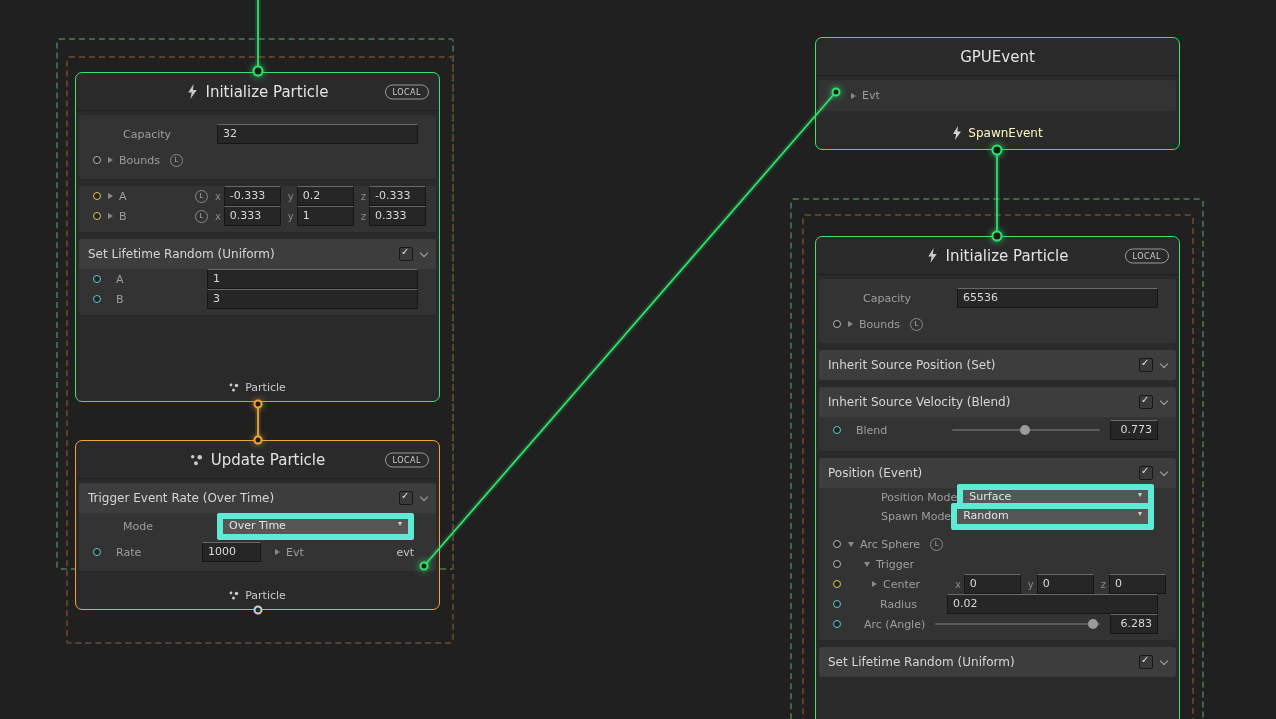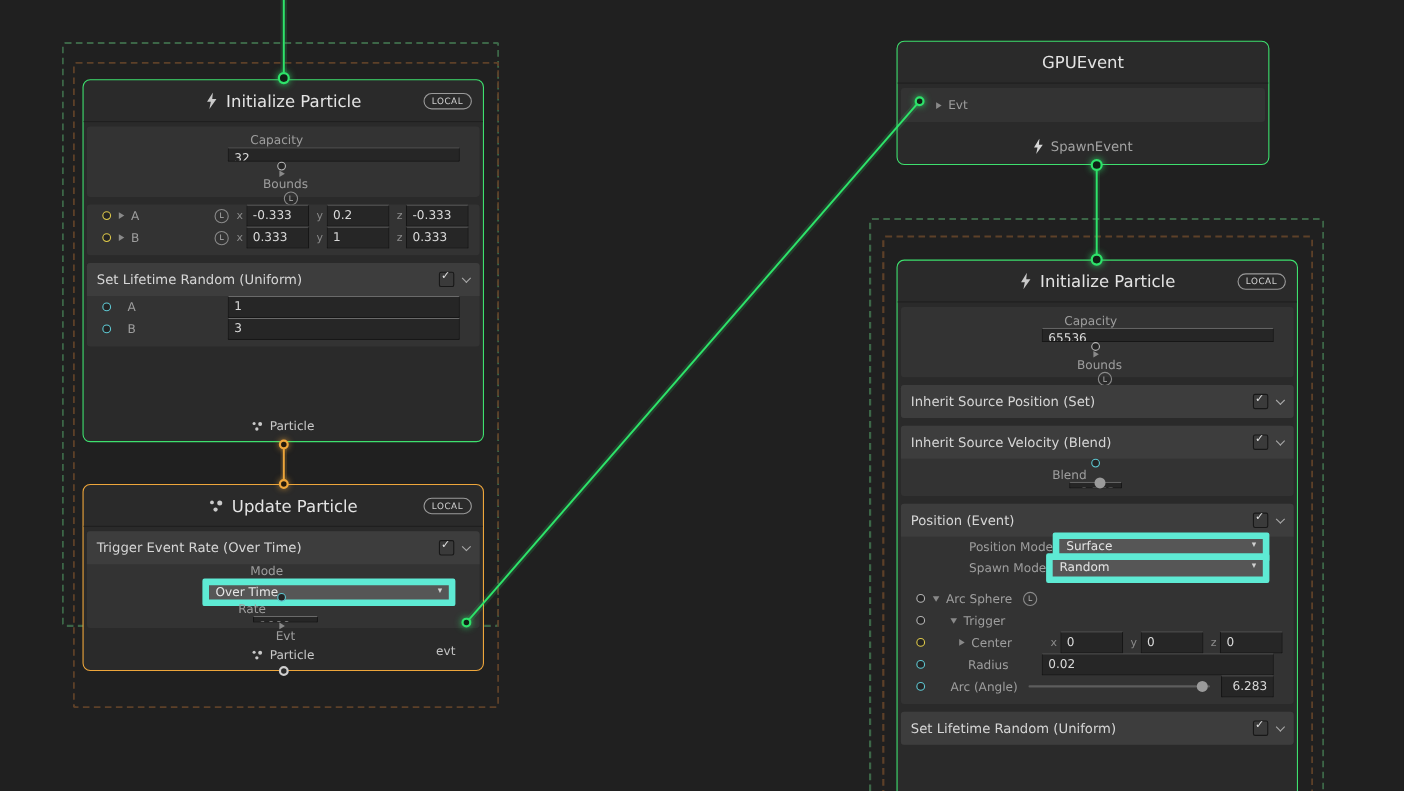--- a/index.html
+++ b/index.html
@@ -25,21 +25,21 @@
   .sec.pad{padding:6px 0;}
   .bh{display:flex;align-items:center;height:30px;background:#3d3d3d;padding:0 9px;font-size:12px;
       color:#d6d6d6;border-radius:3px 3px 0 0;}
   .bh .spacer{flex:1;}
   .chk{width:12px;height:12px;background:#3a3a3a;border:1px solid #181818;border-radius:2px;
        position:relative;margin-right:8px;flex:none;}
   .chk::after{content:"✓";position:absolute;left:1px;top:-2px;font-size:10px;color:#e2e2e2;}
   .chev{width:5px;height:5px;border-right:1.5px solid #a8a8a8;border-bottom:1.5px solid #a8a8a8;
         transform:rotate(45deg);margin-top:-2px;flex:none;}
   .row{display:flex;align-items:center;height:20px;padding:0 10px 0 14px;font-size:11px;color:#9e9e9e;position:relative;}
-  .row.tall{height:26px;flex-direction:column;}
+  .row.tall{height:26px;}
   .row.noport{padding-left:44px;}
   .row.noport2{padding-left:62px;}
   .rlabel{white-space:nowrap;}
   .w92{width:94px;flex:none;}
   .w84{width:86px;flex:none;}
   .port{width:6px;height:6px;border-radius:50%;border:1.5px solid #b5b5b5;background:#242424;
         margin-right:7px;flex:none;}
   .port.yellow{border-color:#ddc84a;}
   .port.cyan{border-color:#5fc8d2;}
   .port.plain{border-color:#b5b5b5;}
@@ -71,21 +71,21 @@
   .indent24{width:24px;flex:none;}
   .gap14{width:14px;flex:none;}
   .spacegap{height:8px;}
   
   .fport{position:absolute;width:7px;height:7px;border-radius:50%;border:2px solid;z-index:4;
          transform:translate(-50%,-50%);background:#102015;}
   .fport.green{border-color:#2ee36a;box-shadow:0 0 7px rgba(46,227,106,.85);}
   .fport.small{width:5px;height:5px;}
   .fport.orange{border-color:#eea63b;background:#241a0c;box-shadow:0 0 6px rgba(238,166,59,.7);}
   .fport.hollow{border-color:#cfcfcf;background:#2a2a2a;box-shadow:none;}
-  .subtext{color:#a3a3a3;font-size:12px;}
+  .subtext{color:#fef9c3;font-size:12px;}
 </style>
 </head>
 <body>
 
 <div class="canvas">
 
   <div class="sys sys-green" style="left:56px;top:38px;width:394px;height:528px;"></div>
   <div class="sys sys-brown" style="left:66px;top:56px;width:384px;height:584px;"></div>
   <div class="sys sys-green" style="left:790px;top:198px;width:410px;height:560px;"></div>
   <div class="sys sys-brown" style="left:802px;top:214px;width:388px;height:540px;"></div>
@@ -231,21 +231,21 @@
         <svg width="10" height="9" viewBox="0 0 10 9">
             <circle cx="2" cy="2" r="1.4" fill="#c9c9c9"></circle>
             <circle cx="7.5" cy="2.5" r="1.8" fill="#c9c9c9"></circle>
             <circle cx="4.5" cy="7" r="1.5" fill="#c9c9c9"></circle>
           </svg>
       </span>
       <span>Particle</span>
     </div>
   </div>
 
-  <div class="node green" style="left:815px;top:37px;width:339px;height:113px;">
+  <div class="node green" style="left:815px;top:37px;width:365px;height:113px;">
     <div class="title">
       <span>GPUEvent</span>
     </div>
     <div class="nbody">
       <div class="sec">
         <div class="row" style="height:31px;padding-left:32px;">
           <span class="exp"></span>
           <span class="rlabel">Evt</span>
         </div>
       </div>

